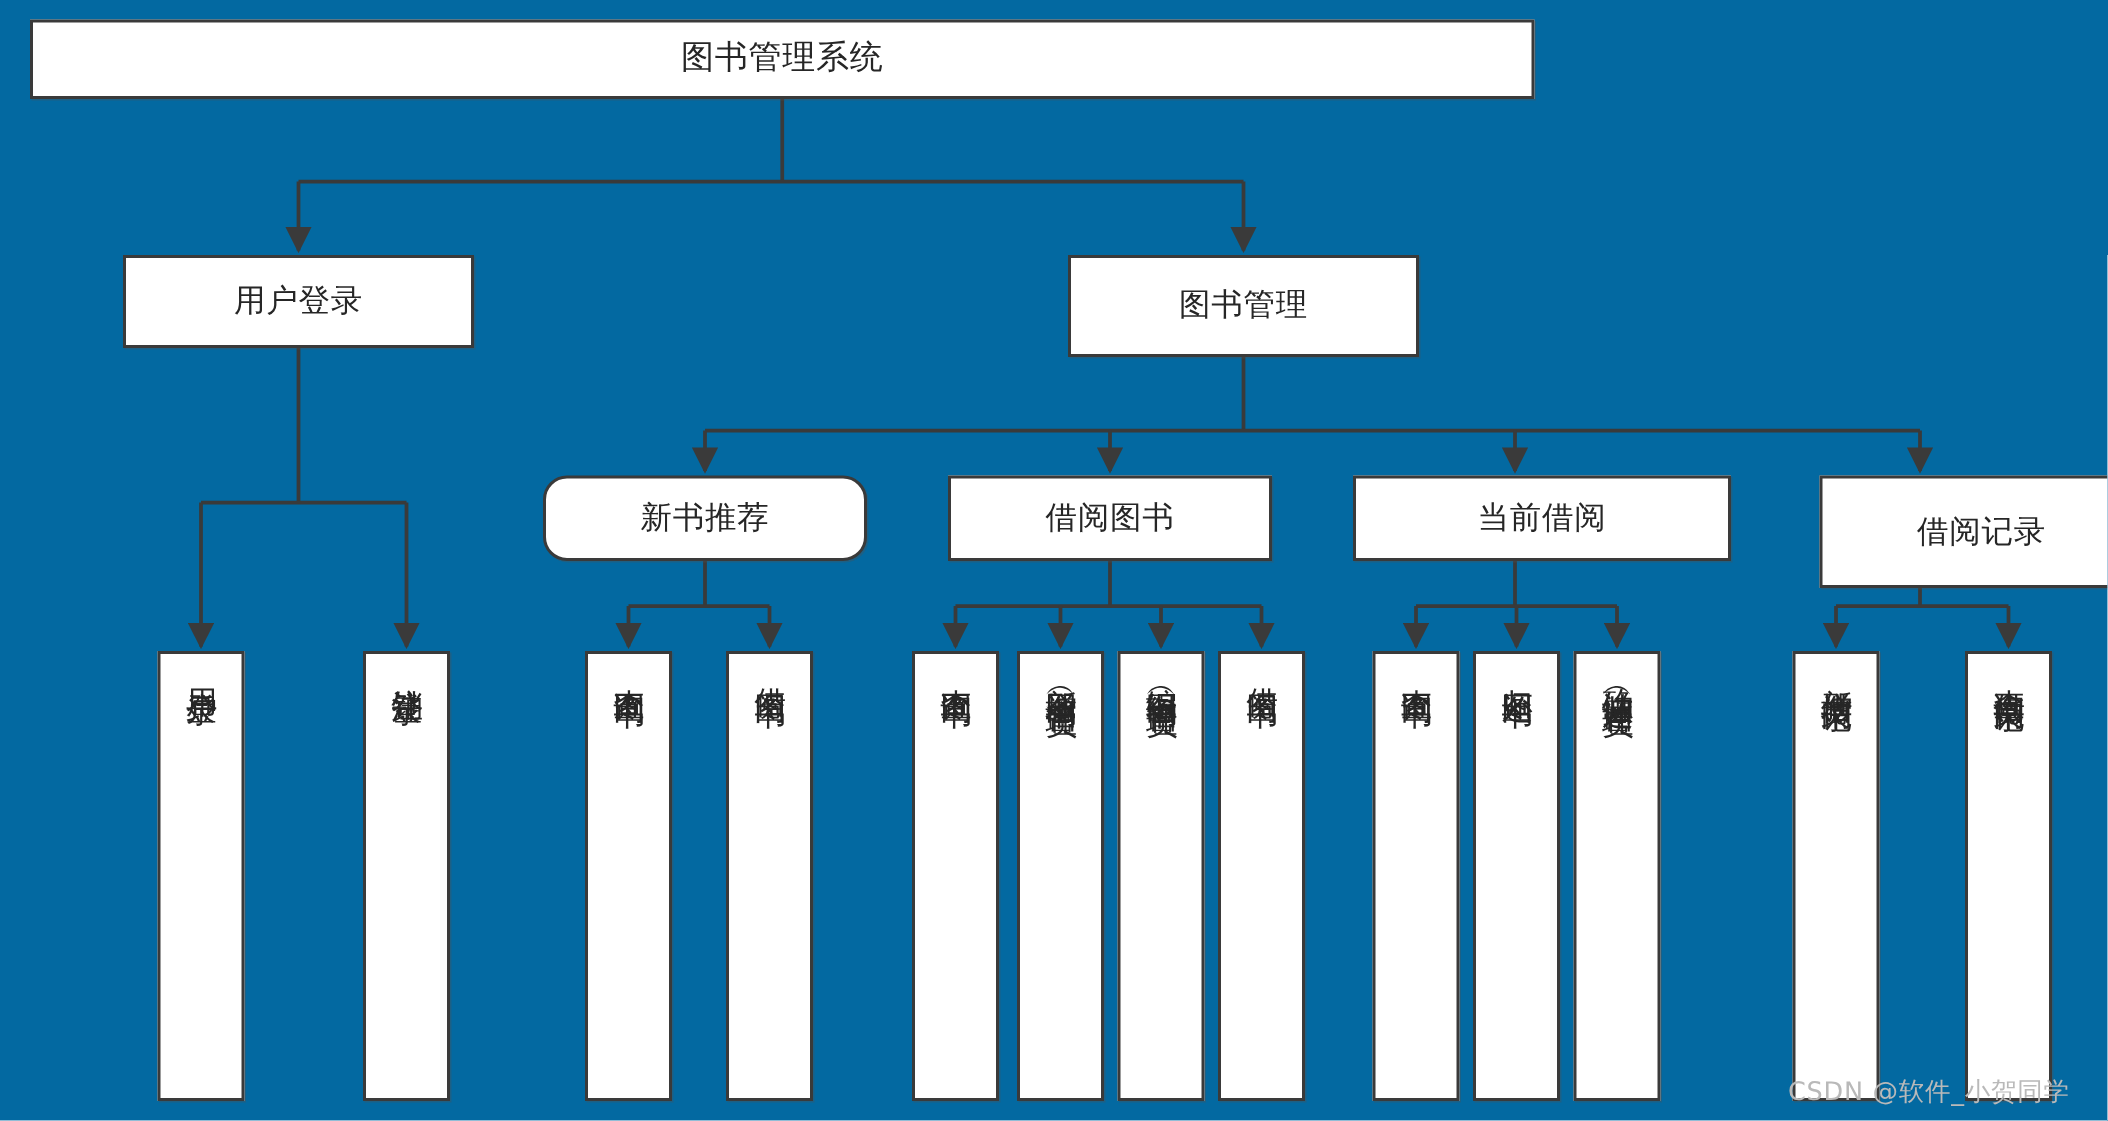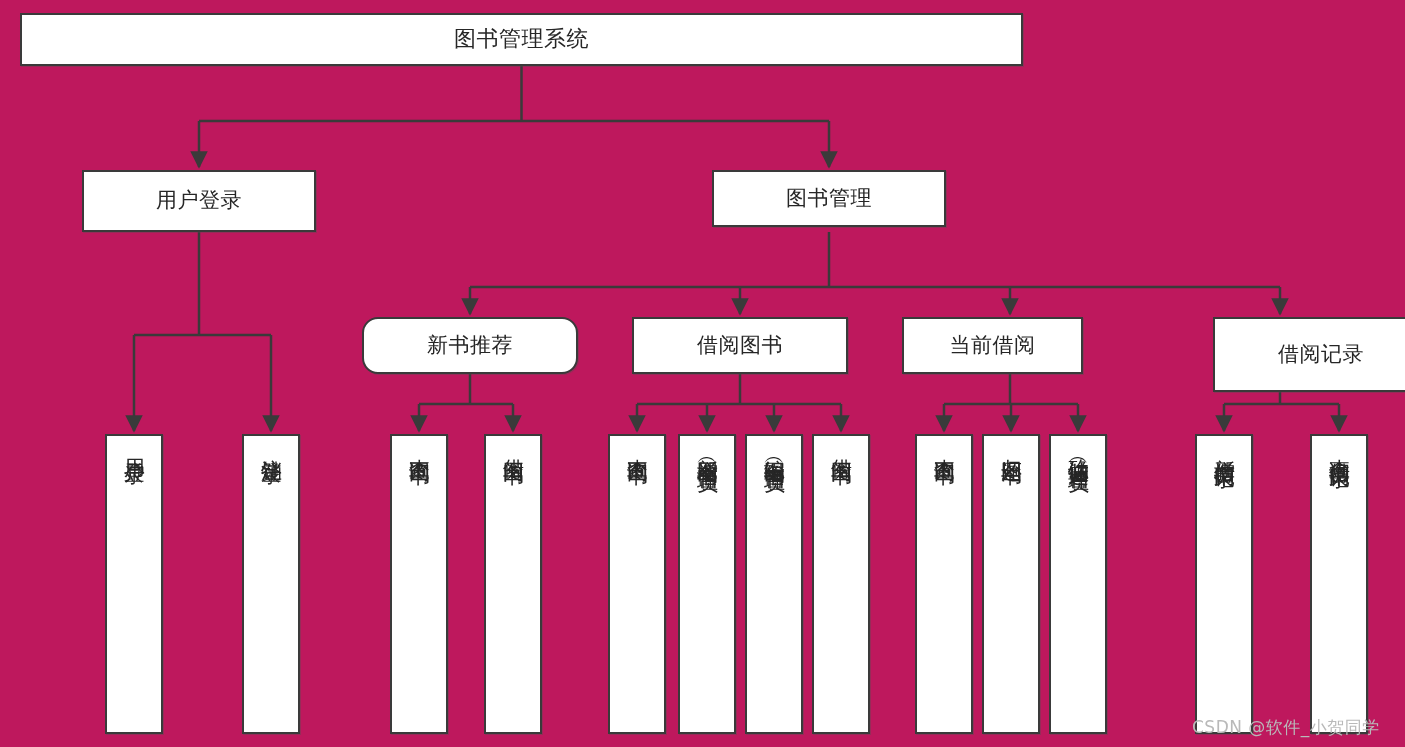--- a/index.html
+++ b/index.html
@@ -8,21 +8,21 @@
     padding: 0;
     background: #ffffff;
   }
   body {
     font-family: "DejaVu Sans", "Liberation Sans", sans-serif;
   }
   #canvas {
     position: relative;
     width: 1405px;
     height: 747px;
-    background: #be185d;
+    background: #0369a1;
     overflow: hidden;
   }
   svg.connectors {
     position: absolute;
     left: 0;
     top: 0;
     width: 1405px;
     height: 747px;
     pointer-events: none;
   }
@@ -119,30 +119,30 @@
       </g>
   </svg>
 
   <div id="nodes-layer">
       <div class="node horizontal root" style="left: 20px; top: 13px; width: 1003px; height: 53px;">
         <span class="label">图书管理系统</span>
       </div>
       <div class="node horizontal" style="left: 82px; top: 170px; width: 234px; height: 62px;">
         <span class="label">用户登录</span>
       </div>
-      <div class="node horizontal" style="left: 712px; top: 170px; width: 234px; height: 57px;">
+      <div class="node horizontal" style="left: 712px; top: 170px; width: 234px; height: 68px;">
         <span class="label">图书管理</span>
       </div>
       <div class="node horizontal" style="left: 362px; top: 317px; width: 216px; height: 57px; border-radius: 16px;">
         <span class="label">新书推荐</span>
       </div>
       <div class="node horizontal" style="left: 632px; top: 317px; width: 216px; height: 57px;">
         <span class="label">借阅图书</span>
       </div>
-      <div class="node horizontal" style="left: 902px; top: 317px; width: 181px; height: 57px; align-items: center;">
+      <div class="node horizontal" style="left: 902px; top: 317px; width: 252px; height: 57px; align-items: center;">
         <span class="label">当前借阅</span>
       </div>
       <div class="node horizontal" style="left: 1172px; top: 317px; width: 216px; height: 75px; margin-left: 41px;">
         <span class="label">借阅记录</span>
       </div>
       <div class="node vertical" style="left: 105px; top: 434px; width: 58px; height: 300px;">
         <span class="label">用户登录</span>
       </div>
       <div class="node vertical" style="left: 242px; top: 434px; width: 58px; height: 300px;">
         <span class="label">注销登录</span>

